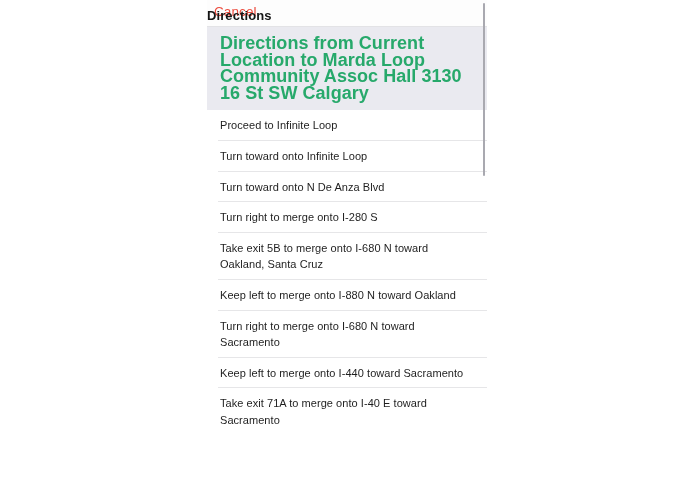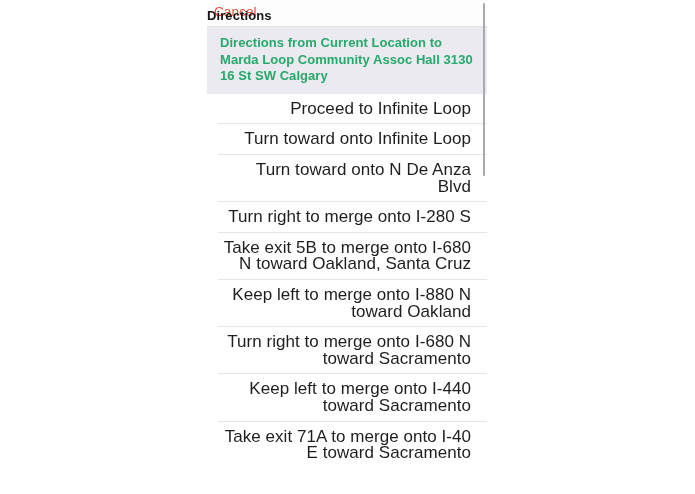--- a/index.html
+++ b/index.html
@@ -65,21 +65,21 @@
   }
 
   
   #summary-row {
     background: #eaeaf0;
     padding: 8px 14px 9px 13px;
     box-sizing: border-box;
   }
   #summary-text {
     color: #27a96b;
-    font-size: 13px;
+    font-size: 18px;
     font-weight: bold;
     line-height: 16.6px;
     letter-spacing: 0.05px;
     margin: 0;
   }
 
   
   .step-row {
     position: relative;
     padding: 7px 16px 7px 13px;
@@ -93,26 +93,25 @@
     left: 11px;
     right: 0;
     bottom: 0;
     height: 1px;
     background: #e6e6e8;
   }
   .step-row:last-child::after {
     display: none;
   }
   .step-text {
-    font-size: 17px;
+    font-size: 11px;
     line-height: 16.6px;
     color: #1e1e1e;
     letter-spacing: 0.05px;
     margin: 0;
-    text-align: right;
   }
 
   
   #scrollbar-track {
     position: absolute;
     right: 1px;
     top: 0;
     width: 4px;
     height: 494px;
     pointer-events: none;

